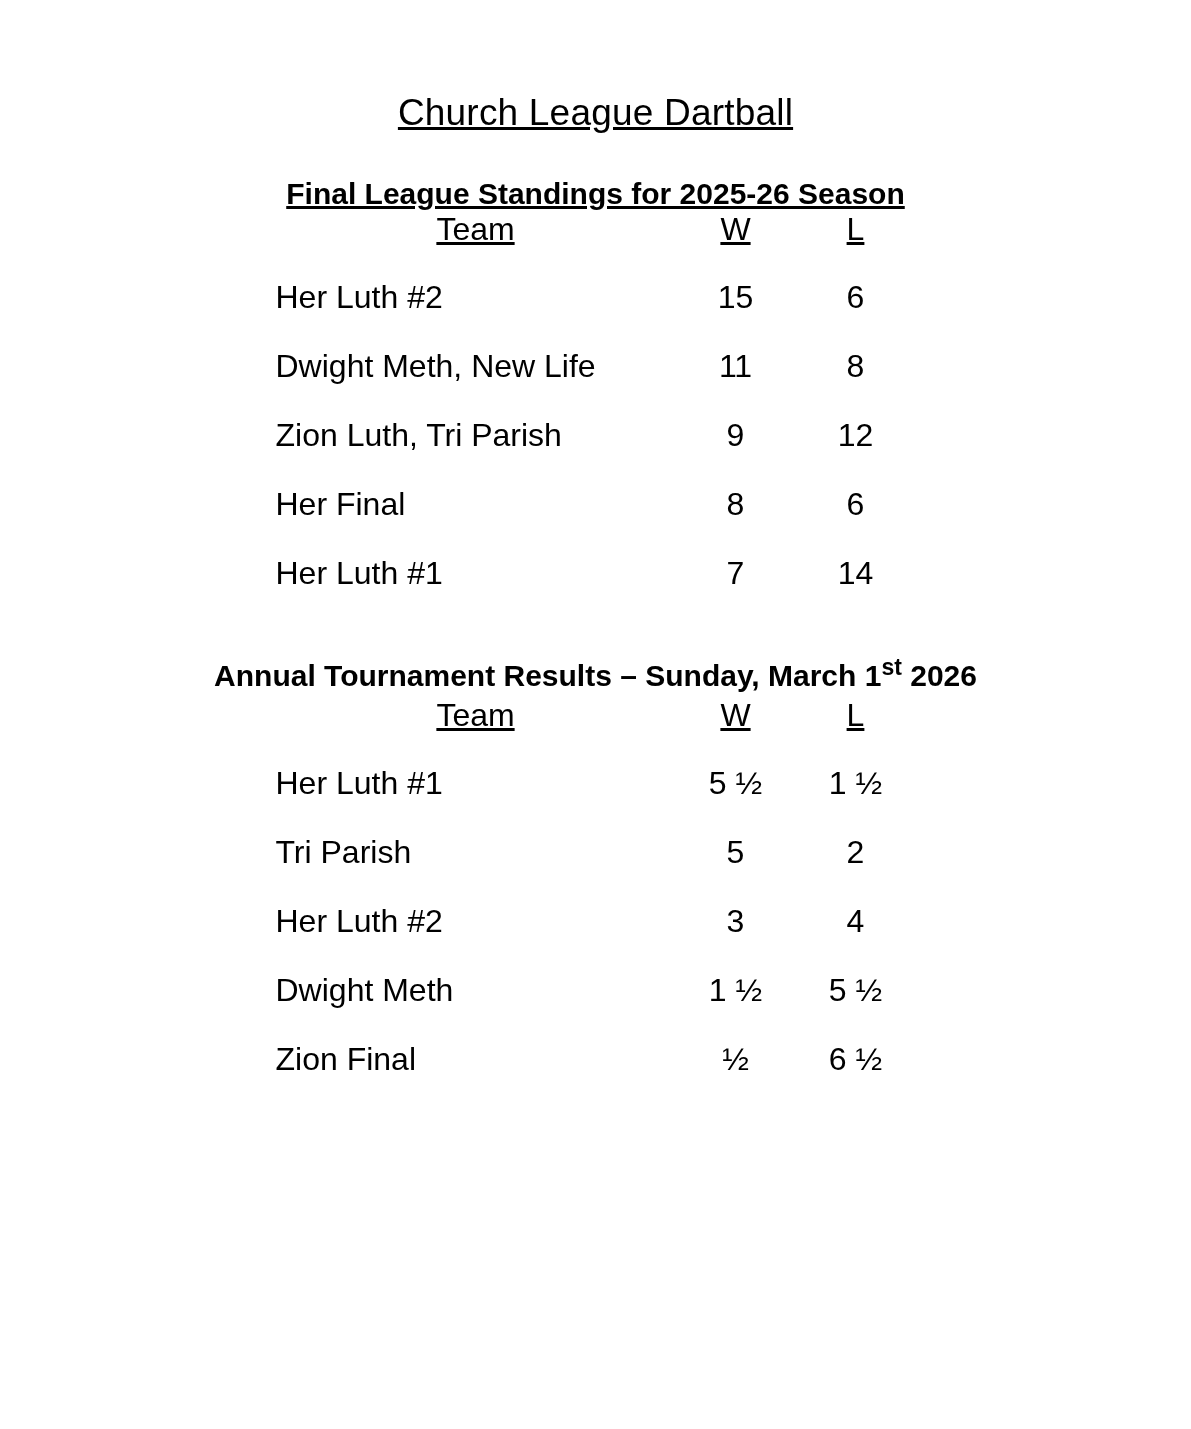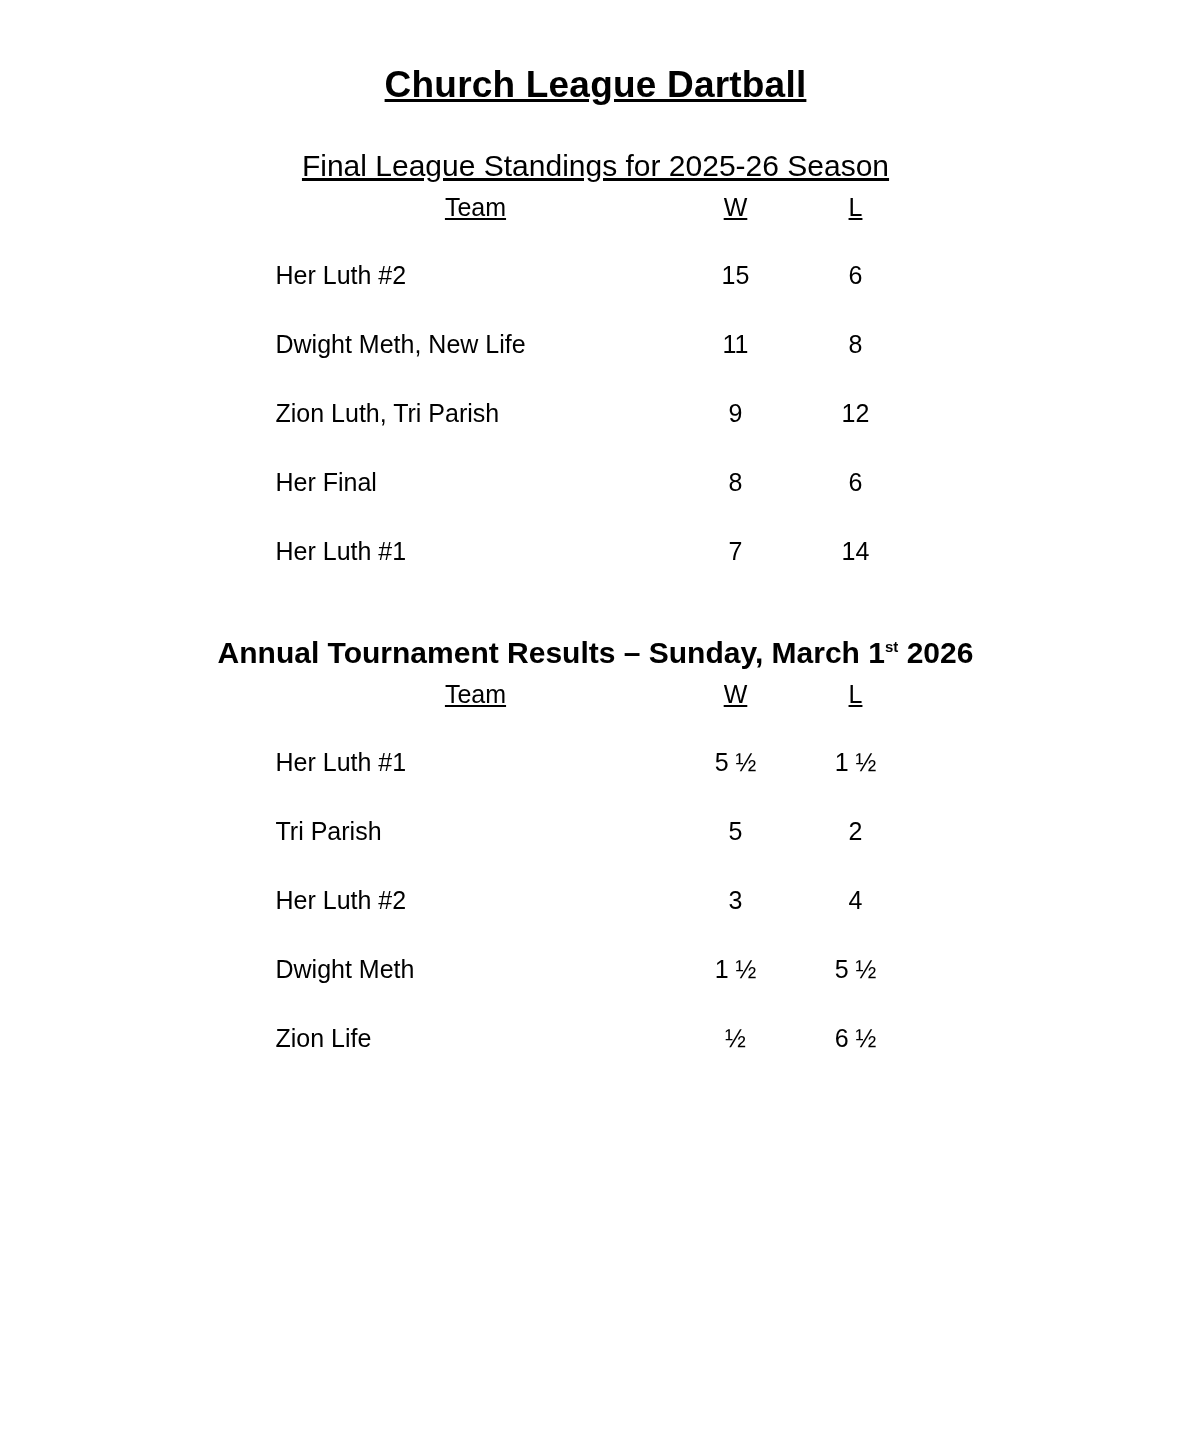--- a/index.html
+++ b/index.html
@@ -18,51 +18,51 @@
     width: 1191px;
     height: 1429px;
     position: relative;
     box-sizing: border-box;
     padding: 0 70px;
   }
 
   .doc-title {
     text-align: center;
     font-size: 37px;
-    font-weight: bold;
+    font-weight: normal;
     text-decoration: underline;
-    margin-top: 64px;
+    margin-top: 92px;
     letter-spacing: 0.2px;
   }
 
   .section-heading {
     text-align: center;
     font-size: 30px;
-    font-weight: normal;
+    font-weight: bold;
     text-decoration: underline;
     margin-top: 43px;
   }
 
   .section-heading-2 {
     text-align: center;
     font-size: 30px;
     font-weight: bold;
     margin-top: 30px;
     margin-bottom: 4px;
   }
   .section-heading-2 sup {
-    font-size: 15px;
+    font-size: 23px;
     vertical-align: super;
     text-align: right;
   }
 
   table.standings {
     border-collapse: collapse;
-    margin: 10px auto;
-    font-size: 25px;
+    margin: 0 auto;
+    font-size: 32px;
   }
   table.standings td, table.standings th {
     padding: 0;
     font-weight: normal;
     vertical-align: baseline;
   }
 
   
   .col-team  { width: 400px; text-align: left; padding-right: 0px; }
   .col-w     { width: 120px; text-align: center; }
@@ -156,21 +156,21 @@
         <td class="col-team">Her Luth #2</td>
         <td class="col-w">3</td>
         <td class="col-l">4</td>
       </tr>
       <tr>
         <td class="col-team">Dwight Meth</td>
         <td class="col-w">1 ½</td>
         <td class="col-l">5 ½</td>
       </tr>
       <tr>
-        <td class="col-team">Zion Life</td>
+        <td class="col-team">Zion Final</td>
         <td class="col-w">½</td>
         <td class="col-l">6 ½</td>
       </tr>
     </tbody>
   </table>
 
   <div class="spacer-bottom"></div>
 </div>
 
 </body></html>

